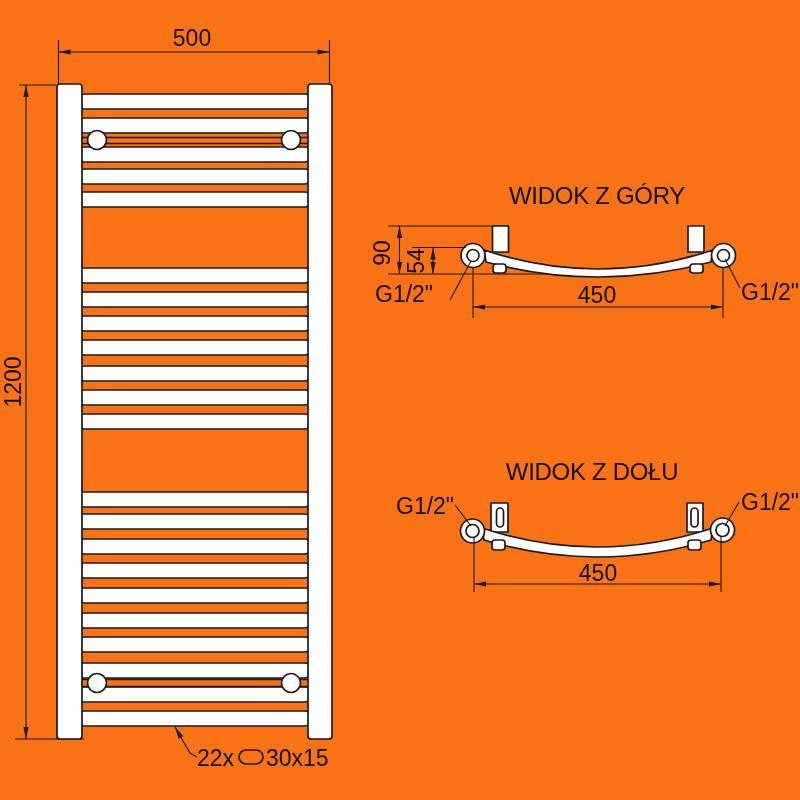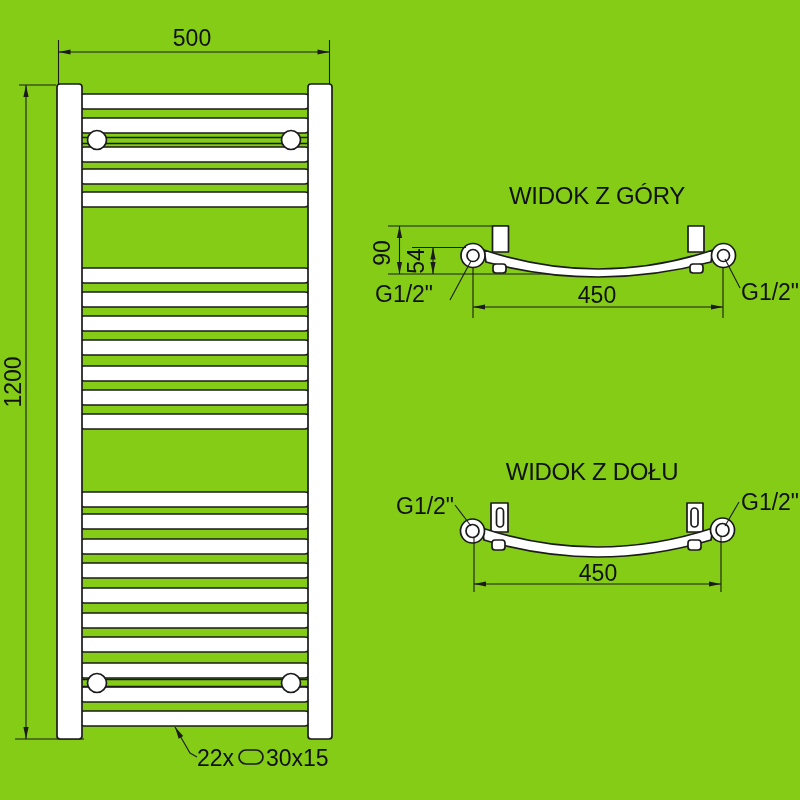--- a/index.html
+++ b/index.html
@@ -1,16 +1,16 @@
 <!DOCTYPE html>
 <html><head>
 <meta charset="utf-8">
 <style>
   html,body{margin:0;padding:0;background:#fff;}
-  #canvas{position:relative;width:800px;height:800px;background:#84cc16;overflow:hidden;}
+  #canvas{position:relative;width:800px;height:800px;background:#f97316;overflow:hidden;}
   svg{display:block;}
   .ln{fill:none;stroke:#1b1b1b;stroke-width:1.7;stroke-linecap:round;stroke-linejoin:round;}
   .lnf{fill:#ffffff;stroke:#1b1b1b;stroke-width:1.7;stroke-linejoin:round;}
   .dim{fill:none;stroke:#1b1b1b;stroke-width:1.1;stroke-linecap:butt;}
   .arr{fill:#1b1b1b;stroke:none;}
   text{fill:#111;font-family:"Liberation Sans","DejaVu Sans",sans-serif;}
   .t-dim{font-size:23px;}
   .t-title{font-size:24px;letter-spacing:-0.3px;}
   .mid{text-anchor:middle;}
 </style>

